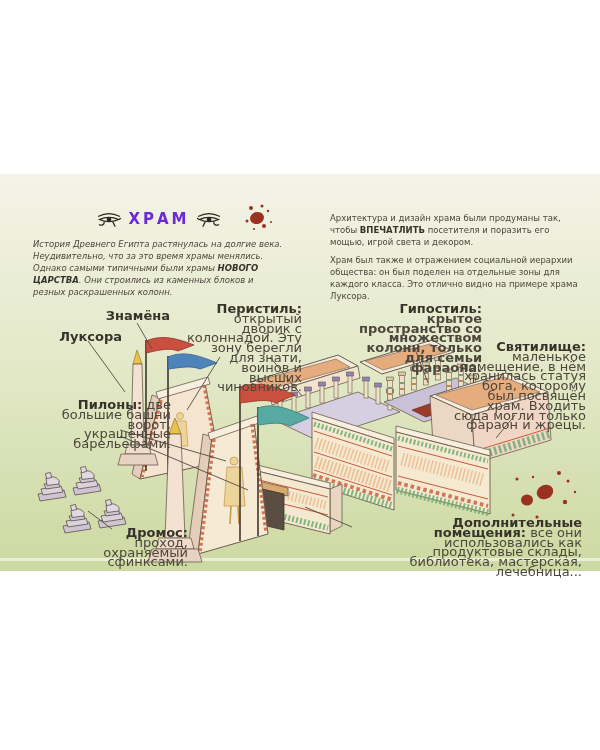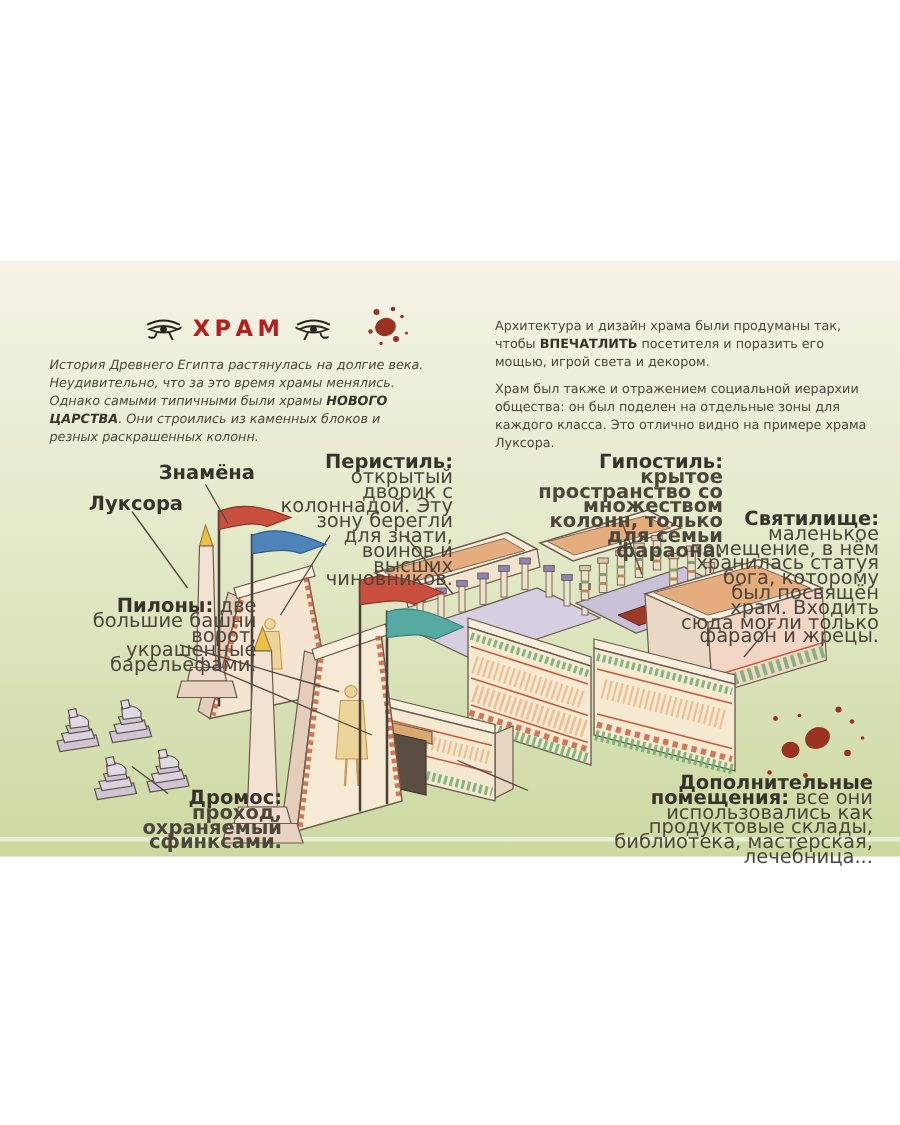--- a/index.html
+++ b/index.html
@@ -15,39 +15,39 @@
   .page-edge{
     position:absolute;left:0;top:558px;width:600px;height:3px;
     background:rgba(255,255,255,0.55);
   }
   .abs{position:absolute;}
   .title-row{
     left:96px;top:206px;width:126px;height:26px;
     display:flex;align-items:center;justify-content:center;gap:7px;
   }
   .title-text{
-    font-size:15px;font-weight:bold;letter-spacing:3px;color:#b91c1c;
+    font-size:15px;font-weight:bold;letter-spacing:3px;color:#6d28d9;
   }
   .para{
     font-size:8.5px;line-height:12px;color:#4d463c;
   }
   .para b,.callout b{color:#38332a;}
   .callout{
     font-size:13px;line-height:9.8px;color:#4d463c;text-align:right;
   }
   .p-left{left:33px;top:238px;width:253px;font-style:italic;}
   .p-r1{left:330px;top:212px;width:250px;}
   .p-r2{left:330px;top:254px;width:250px;}
   .c-banners{left:104px;top:311px;width:66px;}
   .c-obelisks{left:56px;top:332px;width:66px;}
   .c-peristyle{left:186px;top:304px;width:116px;}
   .c-hypostyle{left:358px;top:304px;width:124px;font-weight:bold;}
   .c-sanctuary{left:422px;top:342px;width:132px;margin-left:32px;}
   .c-pylons{left:16px;top:400px;width:124px;margin-left:31px;}
-  .c-dromos{left:92px;top:528px;width:96px;font-weight:bold;}
+  .c-dromos{left:92px;top:528px;width:96px;}
   .c-extra{left:356px;top:518px;width:226px;}
   svg{display:block;}
 </style>
 </head>
 <body>
 
 <div class="page-bg abs"></div>
 <div class="page-edge abs"></div>
 
 <div class="title-row abs">

